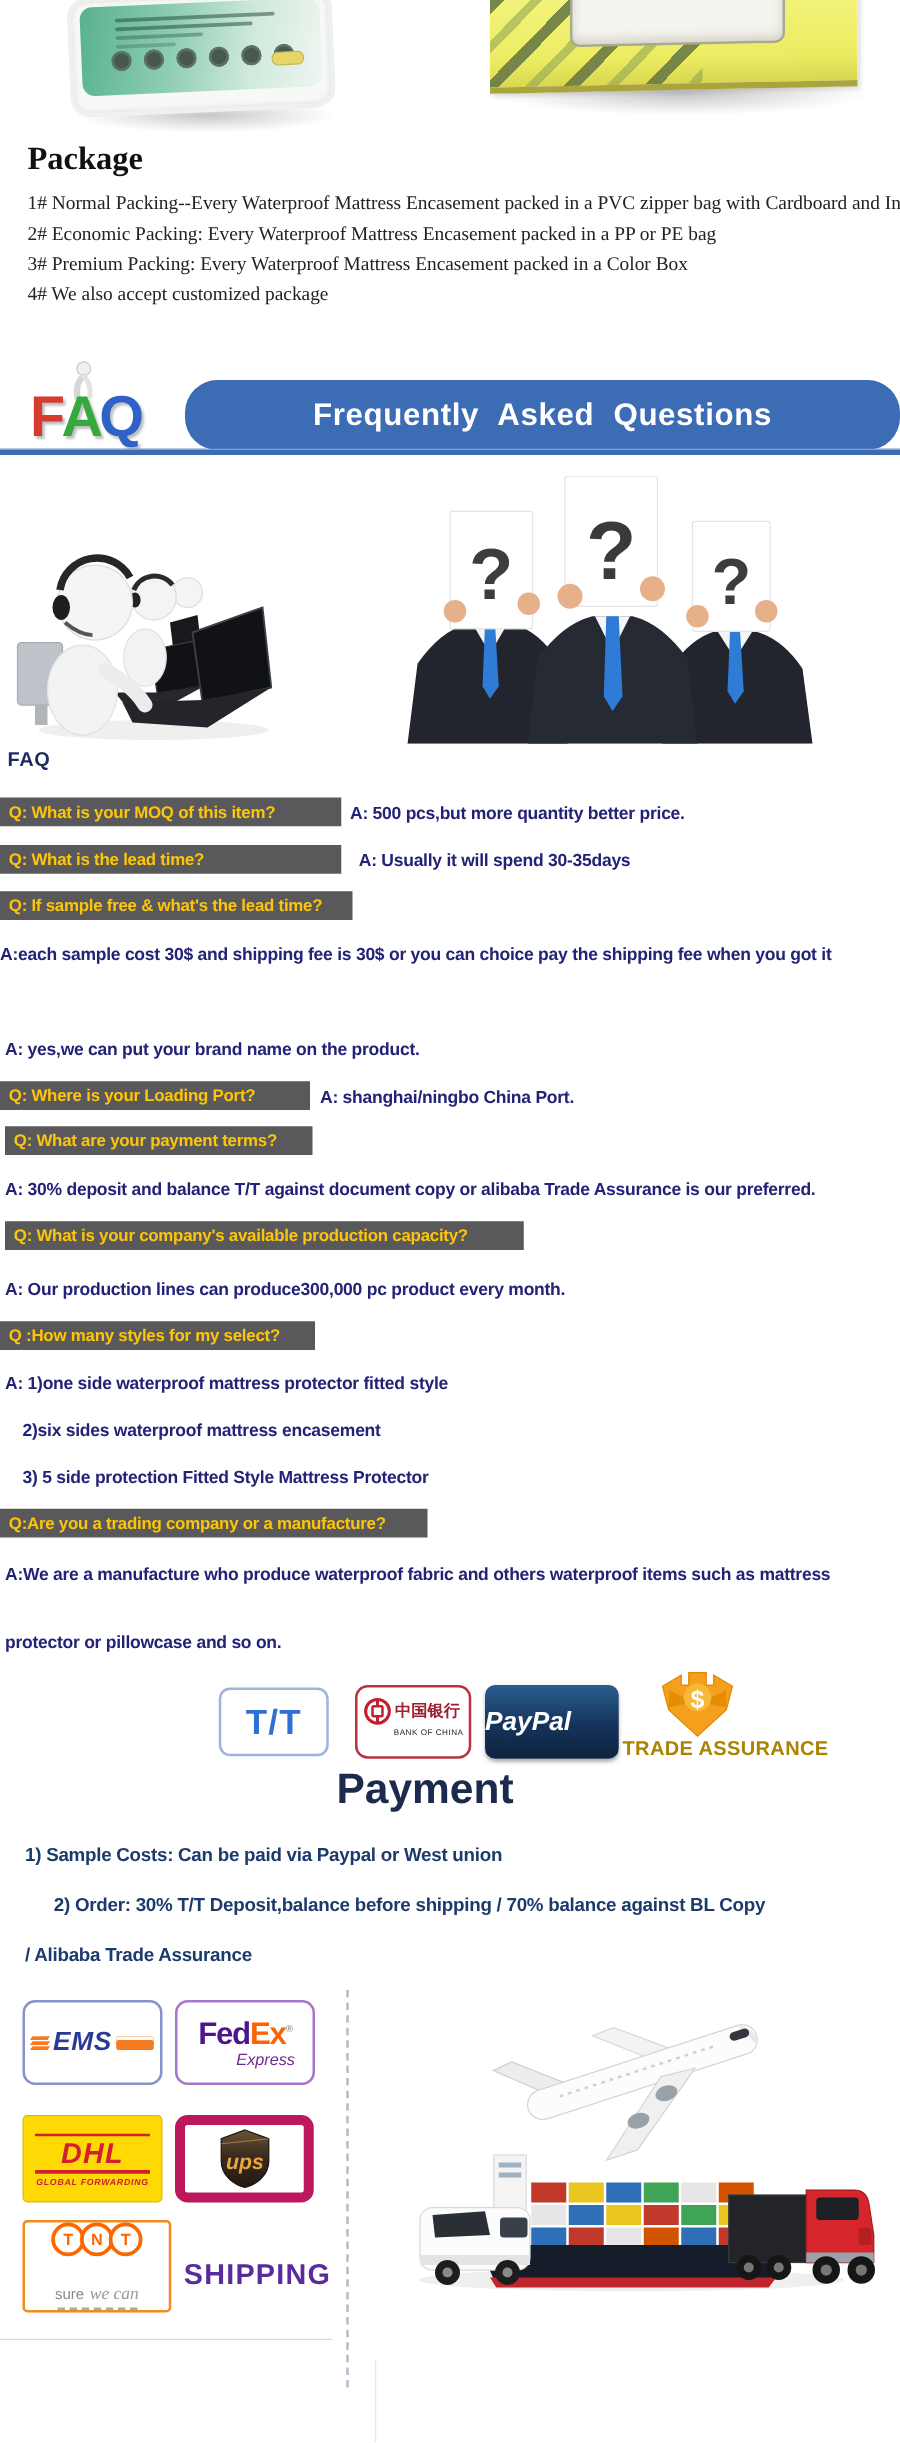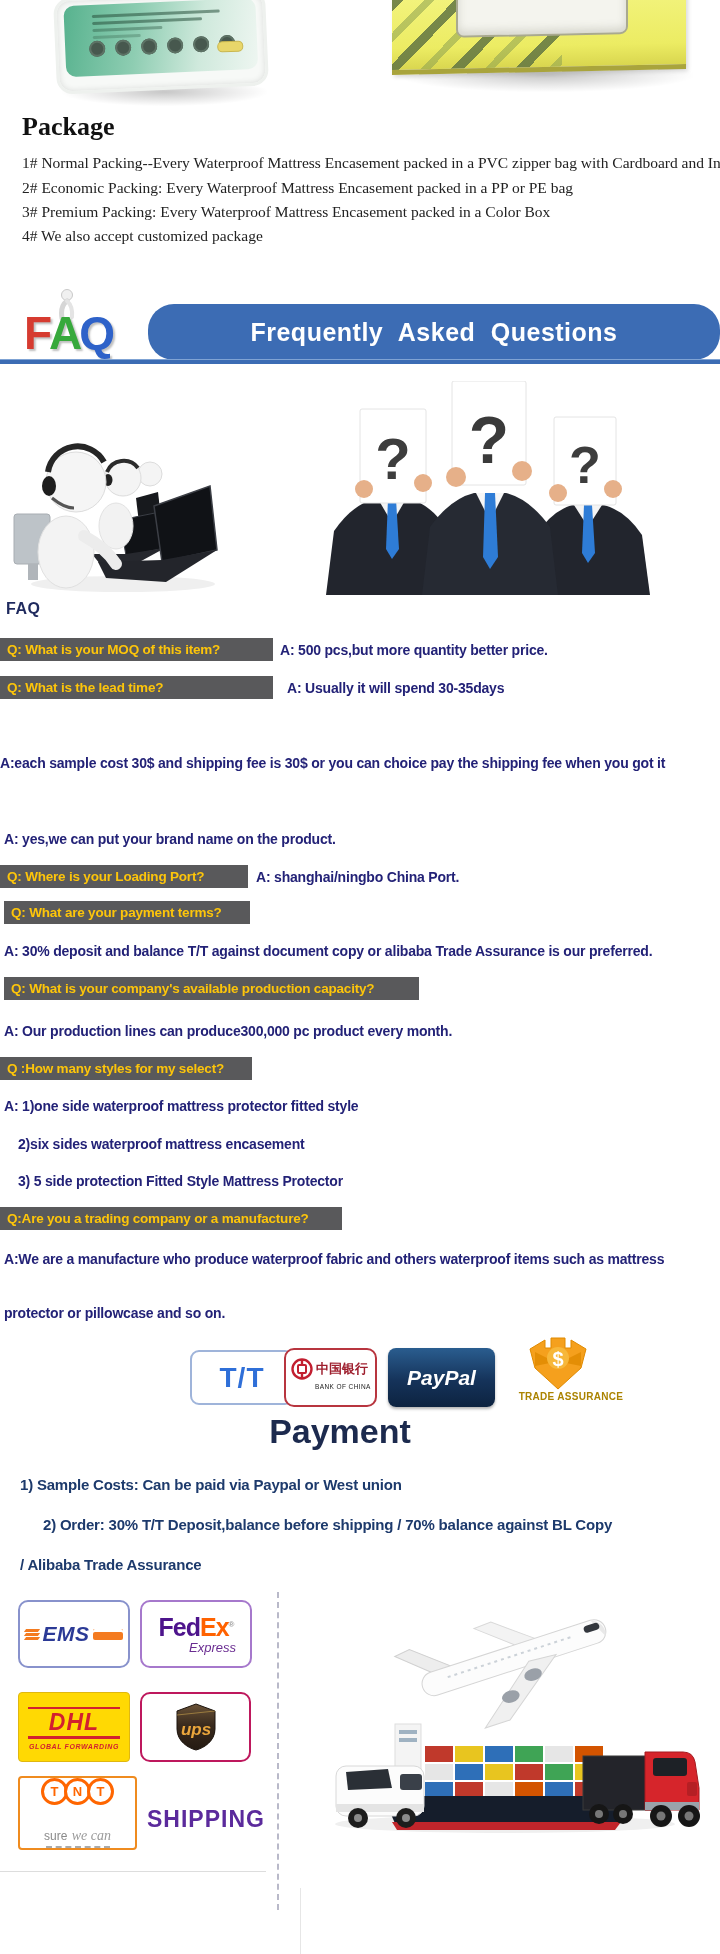--- a/index.html
+++ b/index.html
@@ -29,36 +29,36 @@
   .faq-underline { position:absolute; left:0; top:359px; width:720px; height:5px; background:#3c6cb4; border-top:1px solid #7fa3d4; }
   .faq-logo { position:absolute; left:24px; top:306px; font-size:46px; font-weight:900; letter-spacing:-3px; text-shadow:2px 2px 2px rgba(0,0,0,0.25); }
   .faq-logo span { display:inline-block; }
 
   
   .faq-label { position:absolute; left:6px; top:600px; font-size:16px; font-weight:bold; color:#1f2a5e; letter-spacing:0.5px; }
   .qbox { position:absolute; height:23px; line-height:23px; background:#59595b; color:#fdc50a; font-weight:bold; font-size:13.5px; letter-spacing:-0.2px; padding-left:7px; white-space:nowrap; }
   .ans { position:absolute; color:#232277; font-weight:bold; font-size:14px; letter-spacing:-0.2px; white-space:nowrap; }
 
   
-  .pay-tt { position:absolute; left:190px; top:1350px; width:104px; height:55px; border:2px solid #9fb4da; border-radius:9px; background:#fff; text-align:center; line-height:51px; font-size:28px; font-weight:bold; color:#2f6fd8; letter-spacing:1px; }
+  .pay-tt { position:absolute; left:175px; top:1350px; width:88px; height:55px; border:2px solid #9fb4da; border-radius:9px; background:#fff; text-align:center; line-height:51px; font-size:28px; font-weight:bold; color:#2f6fd8; letter-spacing:1px; }
   .pay-boc { position:absolute; left:284px; top:1348px; width:93px; height:59px; border:2px solid #b8353f; border-radius:10px; background:#fff; padding:8px 4px 0 5px; }
   .boc-row { display:flex; align-items:center; gap:3px; }
   .boc-cn { font-size:13px; font-weight:bold; color:#9e1f2e; white-space:nowrap; }
   .boc-en { font-size:6.5px; color:#222; letter-spacing:0.4px; margin:3px 0 0 24px; white-space:nowrap; }
-  .pay-paypal { position:absolute; left:388px; top:1348px; width:107px; height:59px; border-radius:8px; background:linear-gradient(180deg,#2a5d8f 0%, #15335a 55%, #0d2340 100%); text-align:center; line-height:59px; color:#fff; font-weight:bold; font-style:italic; font-size:21px; box-shadow:0 2px 3px rgba(0,0,0,0.3); }
-  .pay-ta-label { position:absolute; left:498px; top:1391px; width:146px; text-align:center; font-size:10px; font-weight:bold; color:#ab8300; letter-spacing:0.3px; white-space:nowrap; }
+  .pay-paypal { position:absolute; left:388px; top:1348px; width:107px; height:59px; border-radius:8px; background:linear-gradient(180deg,#2a5d8f 0%, #15335a 55%, #0d2340 100%); line-height:59px; color:#fff; font-weight:bold; font-style:italic; font-size:21px; box-shadow:0 2px 3px rgba(0,0,0,0.3); }
+  .pay-ta-label { position:absolute; left:498px; top:1391px; width:146px; text-align:center; font-size:16px; font-weight:bold; color:#ab8300; letter-spacing:0.3px; white-space:nowrap; }
   .pay-heading { position:absolute; left:255px; top:1412px; width:170px; text-align:center; font-size:34px; font-weight:900; color:#1c2a4e; }
   .pay-line { position:absolute; left:20px; font-size:15px; font-weight:bold; color:#1d3a6c; letter-spacing:-0.2px; white-space:nowrap; }
 
   
   .ship-box { position:absolute; background:#fff; display:flex; flex-direction:column; align-items:center; justify-content:center; }
   .bx-ems { left:18px; top:1600px; width:112px; height:68px; border:2px solid #8892cc; border-radius:10px; }
   .bx-fedex { left:140px; top:1600px; width:112px; height:68px; border:2px solid #a678cc; border-radius:10px; }
   .bx-dhl { left:18px; top:1692px; width:112px; height:70px; border:1px solid #e0b710; border-radius:4px; background:#ffd903; }
-  .bx-ups { left:140px; top:1692px; width:111px; height:70px; border:2px solid #be185d; border-radius:10px; }
+  .bx-ups { left:140px; top:1692px; width:111px; height:70px; border:8px solid #be185d; border-radius:10px; }
   .bx-tnt { left:18px; top:1776px; width:119px; height:74px; border:2px solid #ef8b1f; border-radius:4px; }
   .ems-row { display:flex; align-items:center; }
   .ems-wing { width:14px; height:3px; background:#f47b20; transform:skewX(-35deg); margin:1px 0; }
   .ems-txt { font-size:21px; font-weight:900; font-style:italic; color:#2b3a96; letter-spacing:0.5px; margin:0 3px; }
   .ems-tail { width:30px; height:11px; background:#f47b20; border-radius:2px; box-shadow:inset 0 3px 0 #fff, inset 0 6px 0 #f47b20; }
   .fedex-row { font-size:25px; font-weight:900; letter-spacing:-1px; }
   .fedex-fed { color:#4d148c; } .fedex-ex { color:#ff6200; }
   .fedex-reg { font-size:8px; color:#999; vertical-align:super; }
   .fedex-express { font-size:13px; font-style:italic; color:#6a2c91; align-self:flex-end; margin-right:14px; margin-top:-2px; }
   .dhl-line { width:92px; height:2.5px; background:#d2202f; margin:2px 0; }
@@ -174,20 +174,21 @@
   </svg>
 
   <div class="faq-label">FAQ</div>
 
   <div class="qbox" style="left:0; top:638px; width:273px;">Q: What is your MOQ of this item?</div>
   <div class="ans" style="left:280px; top:642px;">A: 500 pcs,but more quantity better price.</div>
 
   <div class="qbox" style="left:0; top:676px; width:273px;">Q: What is the lead time?</div>
   <div class="ans" style="left:287px; top:680px;">A: Usually it will spend 30-35days</div>
 
+  <div class="qbox" style="left:0; top:713px; width:282px;">Q: If sample free &amp; what's the lead time?</div>
   <div class="ans" style="left:0; top:755px;">A:each sample cost 30$ and shipping fee is 30$ or you can choice pay the shipping fee when you got it</div>
 
   <div class="ans" style="left:4px; top:831px;">A: yes,we can put your brand name on the product.</div>
 
   <div class="qbox" style="left:0; top:865px; width:248px;">Q: Where is your Loading Port?</div>
   <div class="ans" style="left:256px; top:869px;">A: shanghai/ningbo China Port.</div>
 
   <div class="qbox" style="left:4px; top:901px; width:246px;">Q: What are your payment terms?</div>
   <div class="ans" style="left:4px; top:943px;">A: 30% deposit and balance T/T against document copy or alibaba Trade Assurance is our preferred.</div>
 

